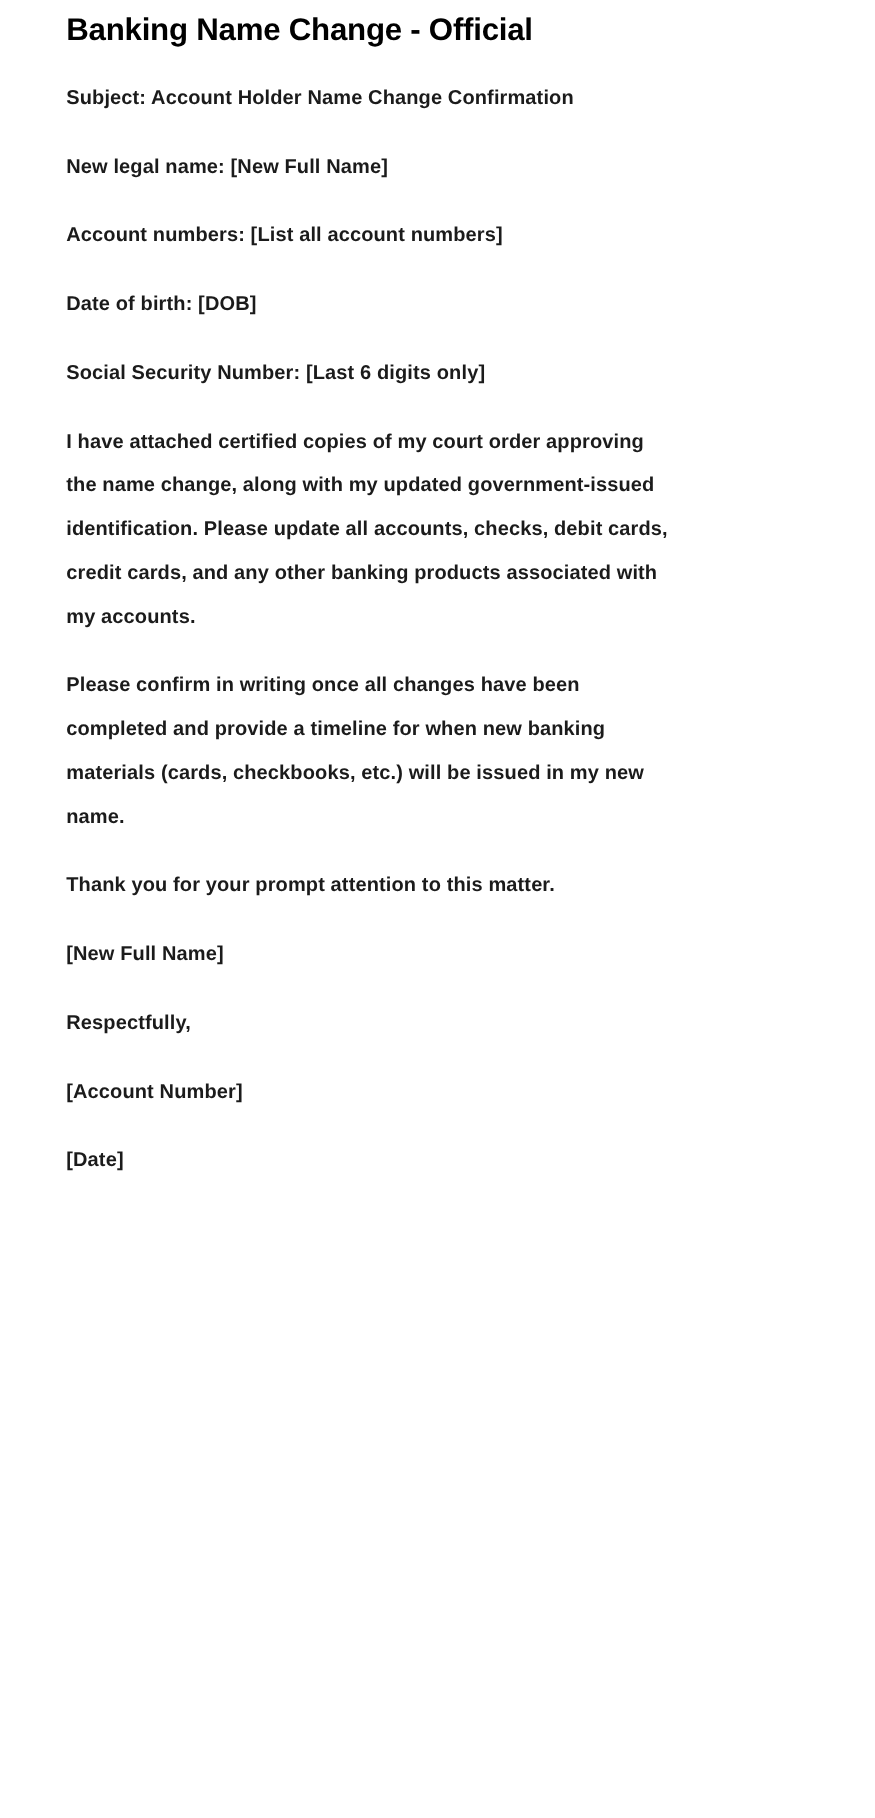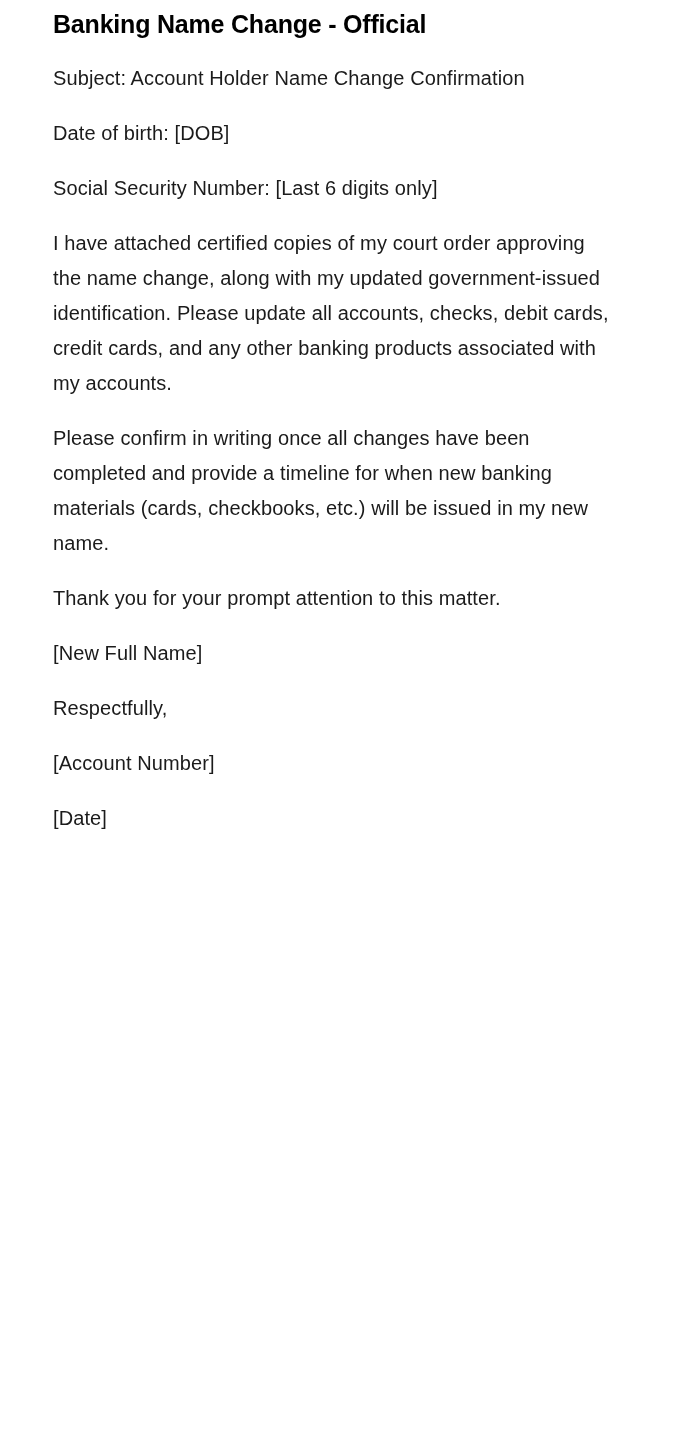--- a/index.html
+++ b/index.html
@@ -20,40 +20,42 @@
   h1.doc-title {
     margin: 0 0 22px 0;
     font-size: 25px;
     line-height: 30px;
     font-weight: 700;
     color: #000000;
     letter-spacing: -0.2px;
   }
   p.doc-par {
     margin: 0 0 20px 0;
-    font-size: 20px;
+    font-size: 16px;
     line-height: 35px;
-    font-weight: 400;
+    font-weight: 700;
     white-space: pre-line; 
     letter-spacing: 0.1px;
   }
 </style>
 </head>
 <body>
 
 <div class="page">
   <h1 class="doc-title">Banking Name Change - Official</h1>
 
   <p class="doc-par">Subject: Account Holder Name Change Confirmation</p>
 
 
 
 
 
+  <p class="doc-par">New legal name: [New Full Name]</p>
 
+  <p class="doc-par">Account numbers: [List all account numbers]</p>
 
   <p class="doc-par">Date of birth: [DOB]</p>
 
   <p class="doc-par">Social Security Number: [Last 6 digits only]</p>
 
   <p class="doc-par">I have attached certified copies of my court order approving
 the name change, along with my updated government-issued
 identification. Please update all accounts, checks, debit cards,
 credit cards, and any other banking products associated with
 my accounts.</p>

